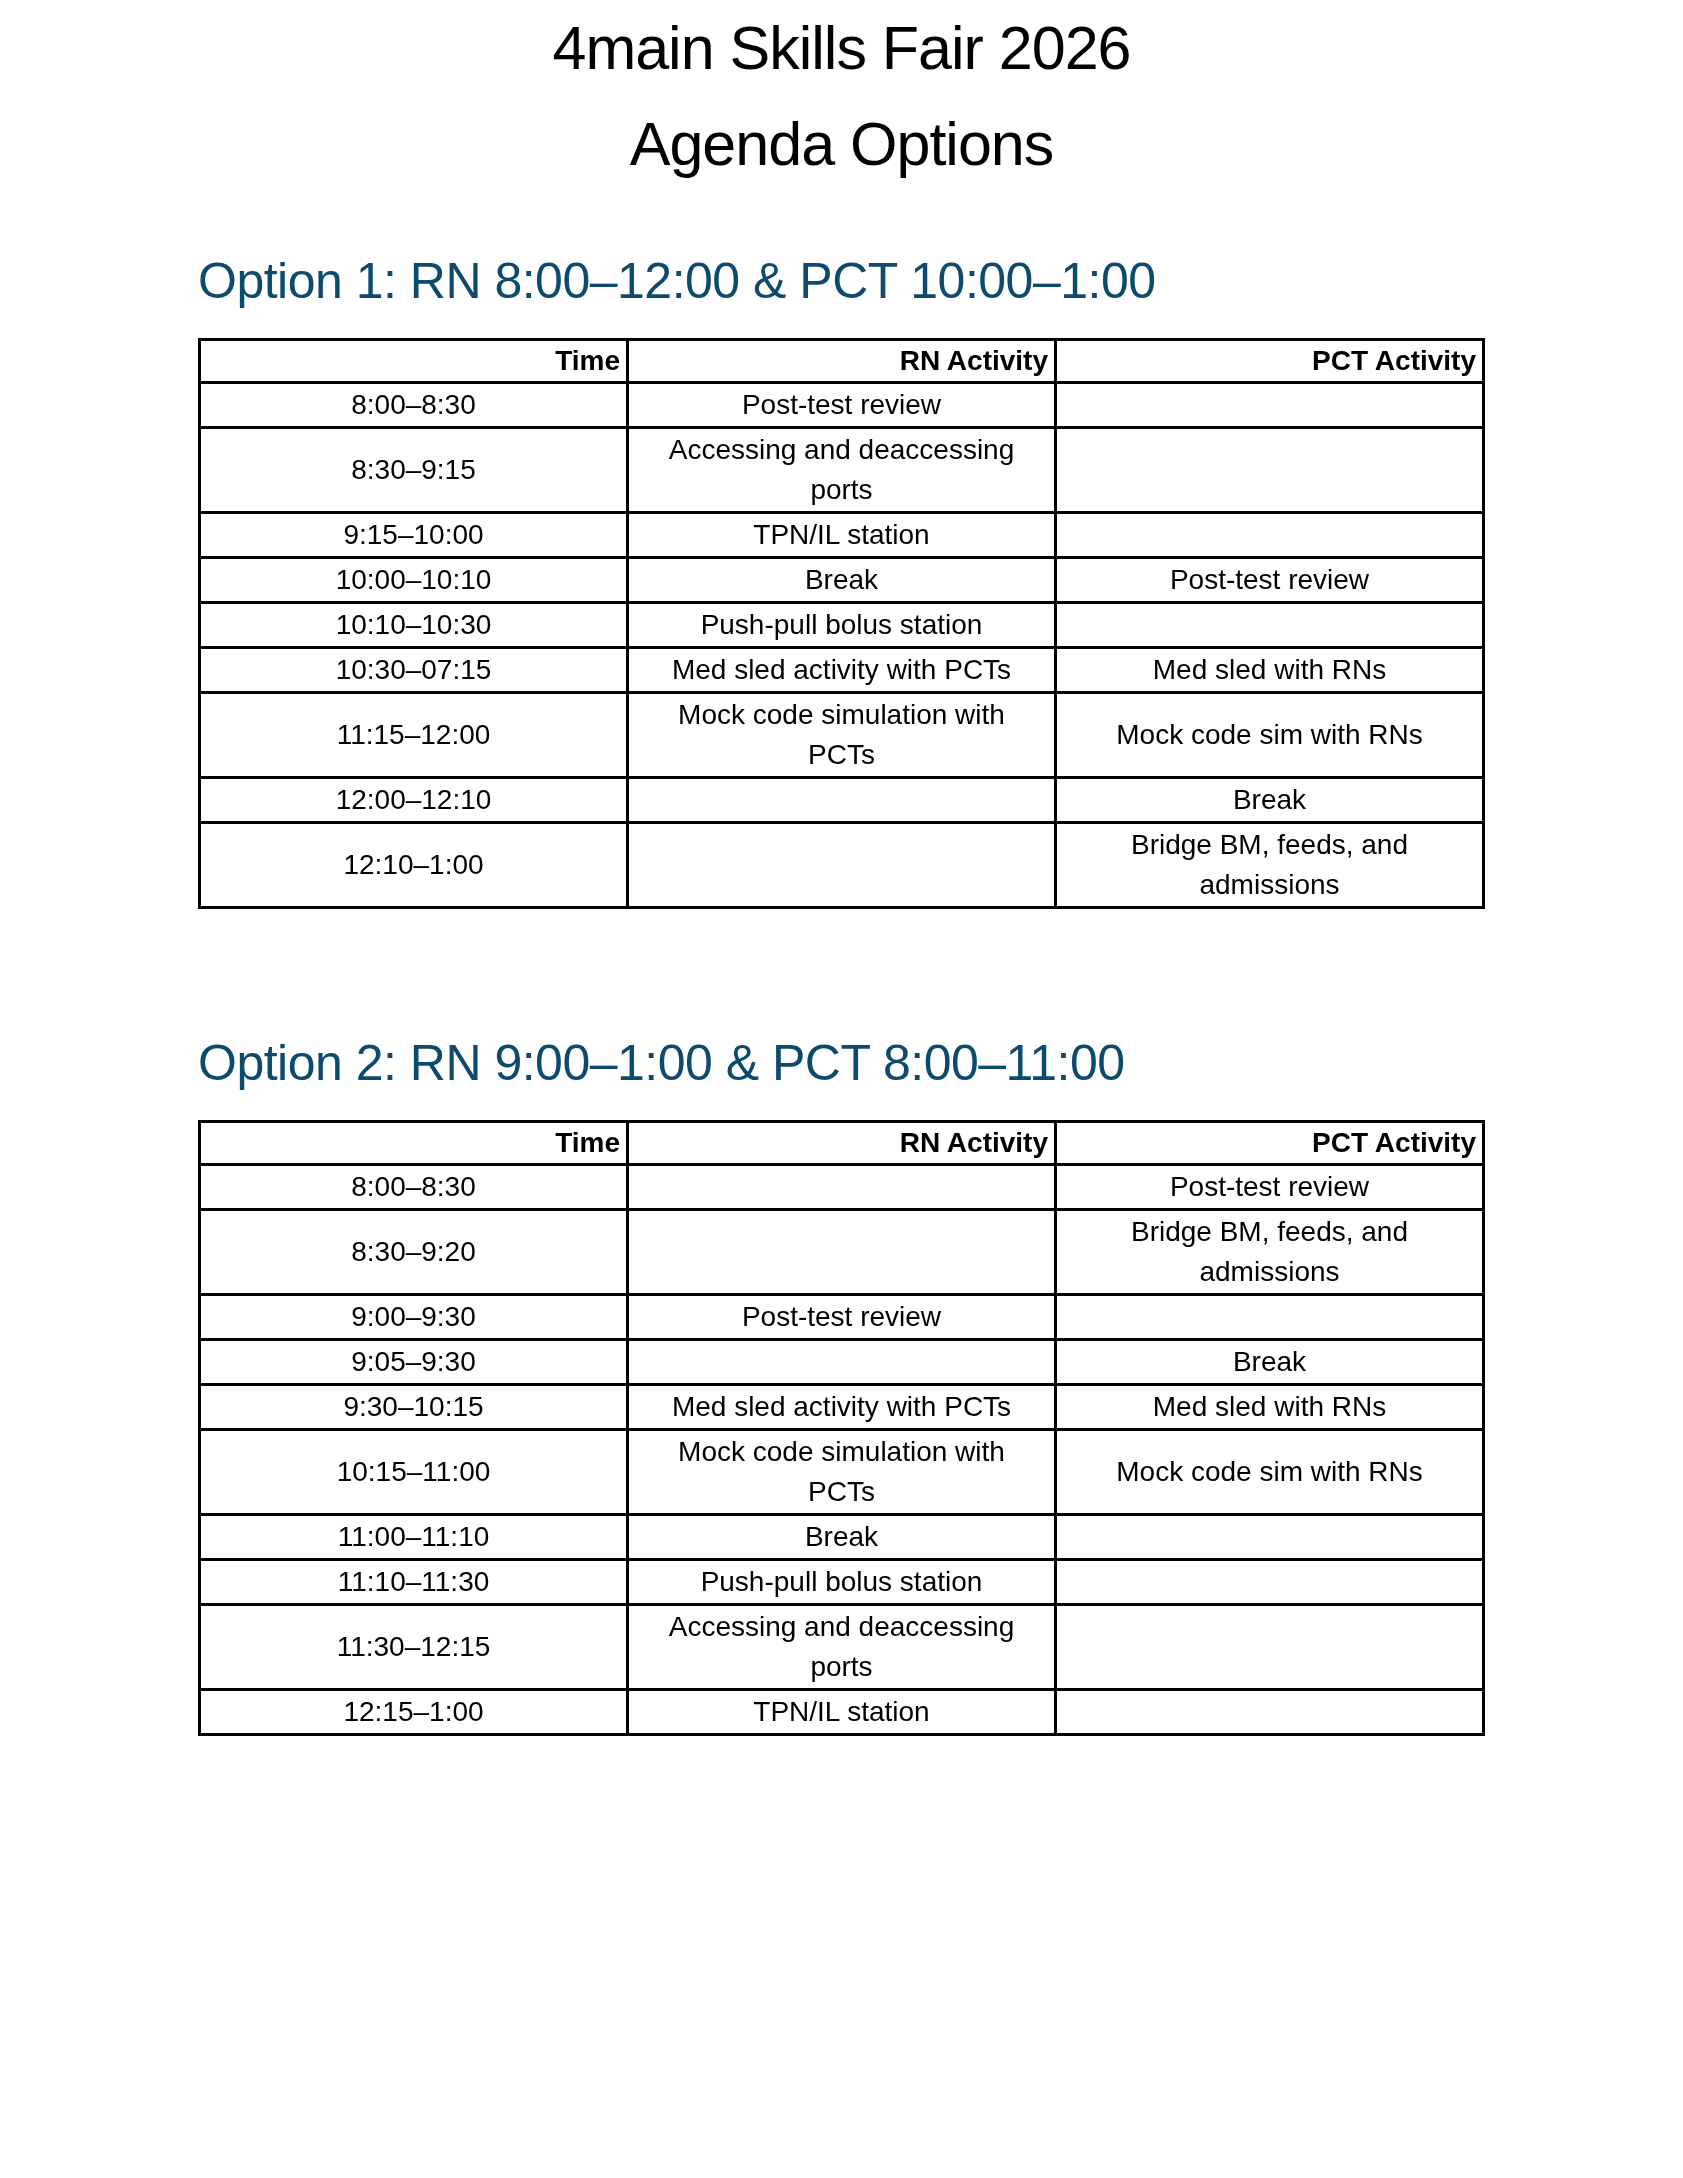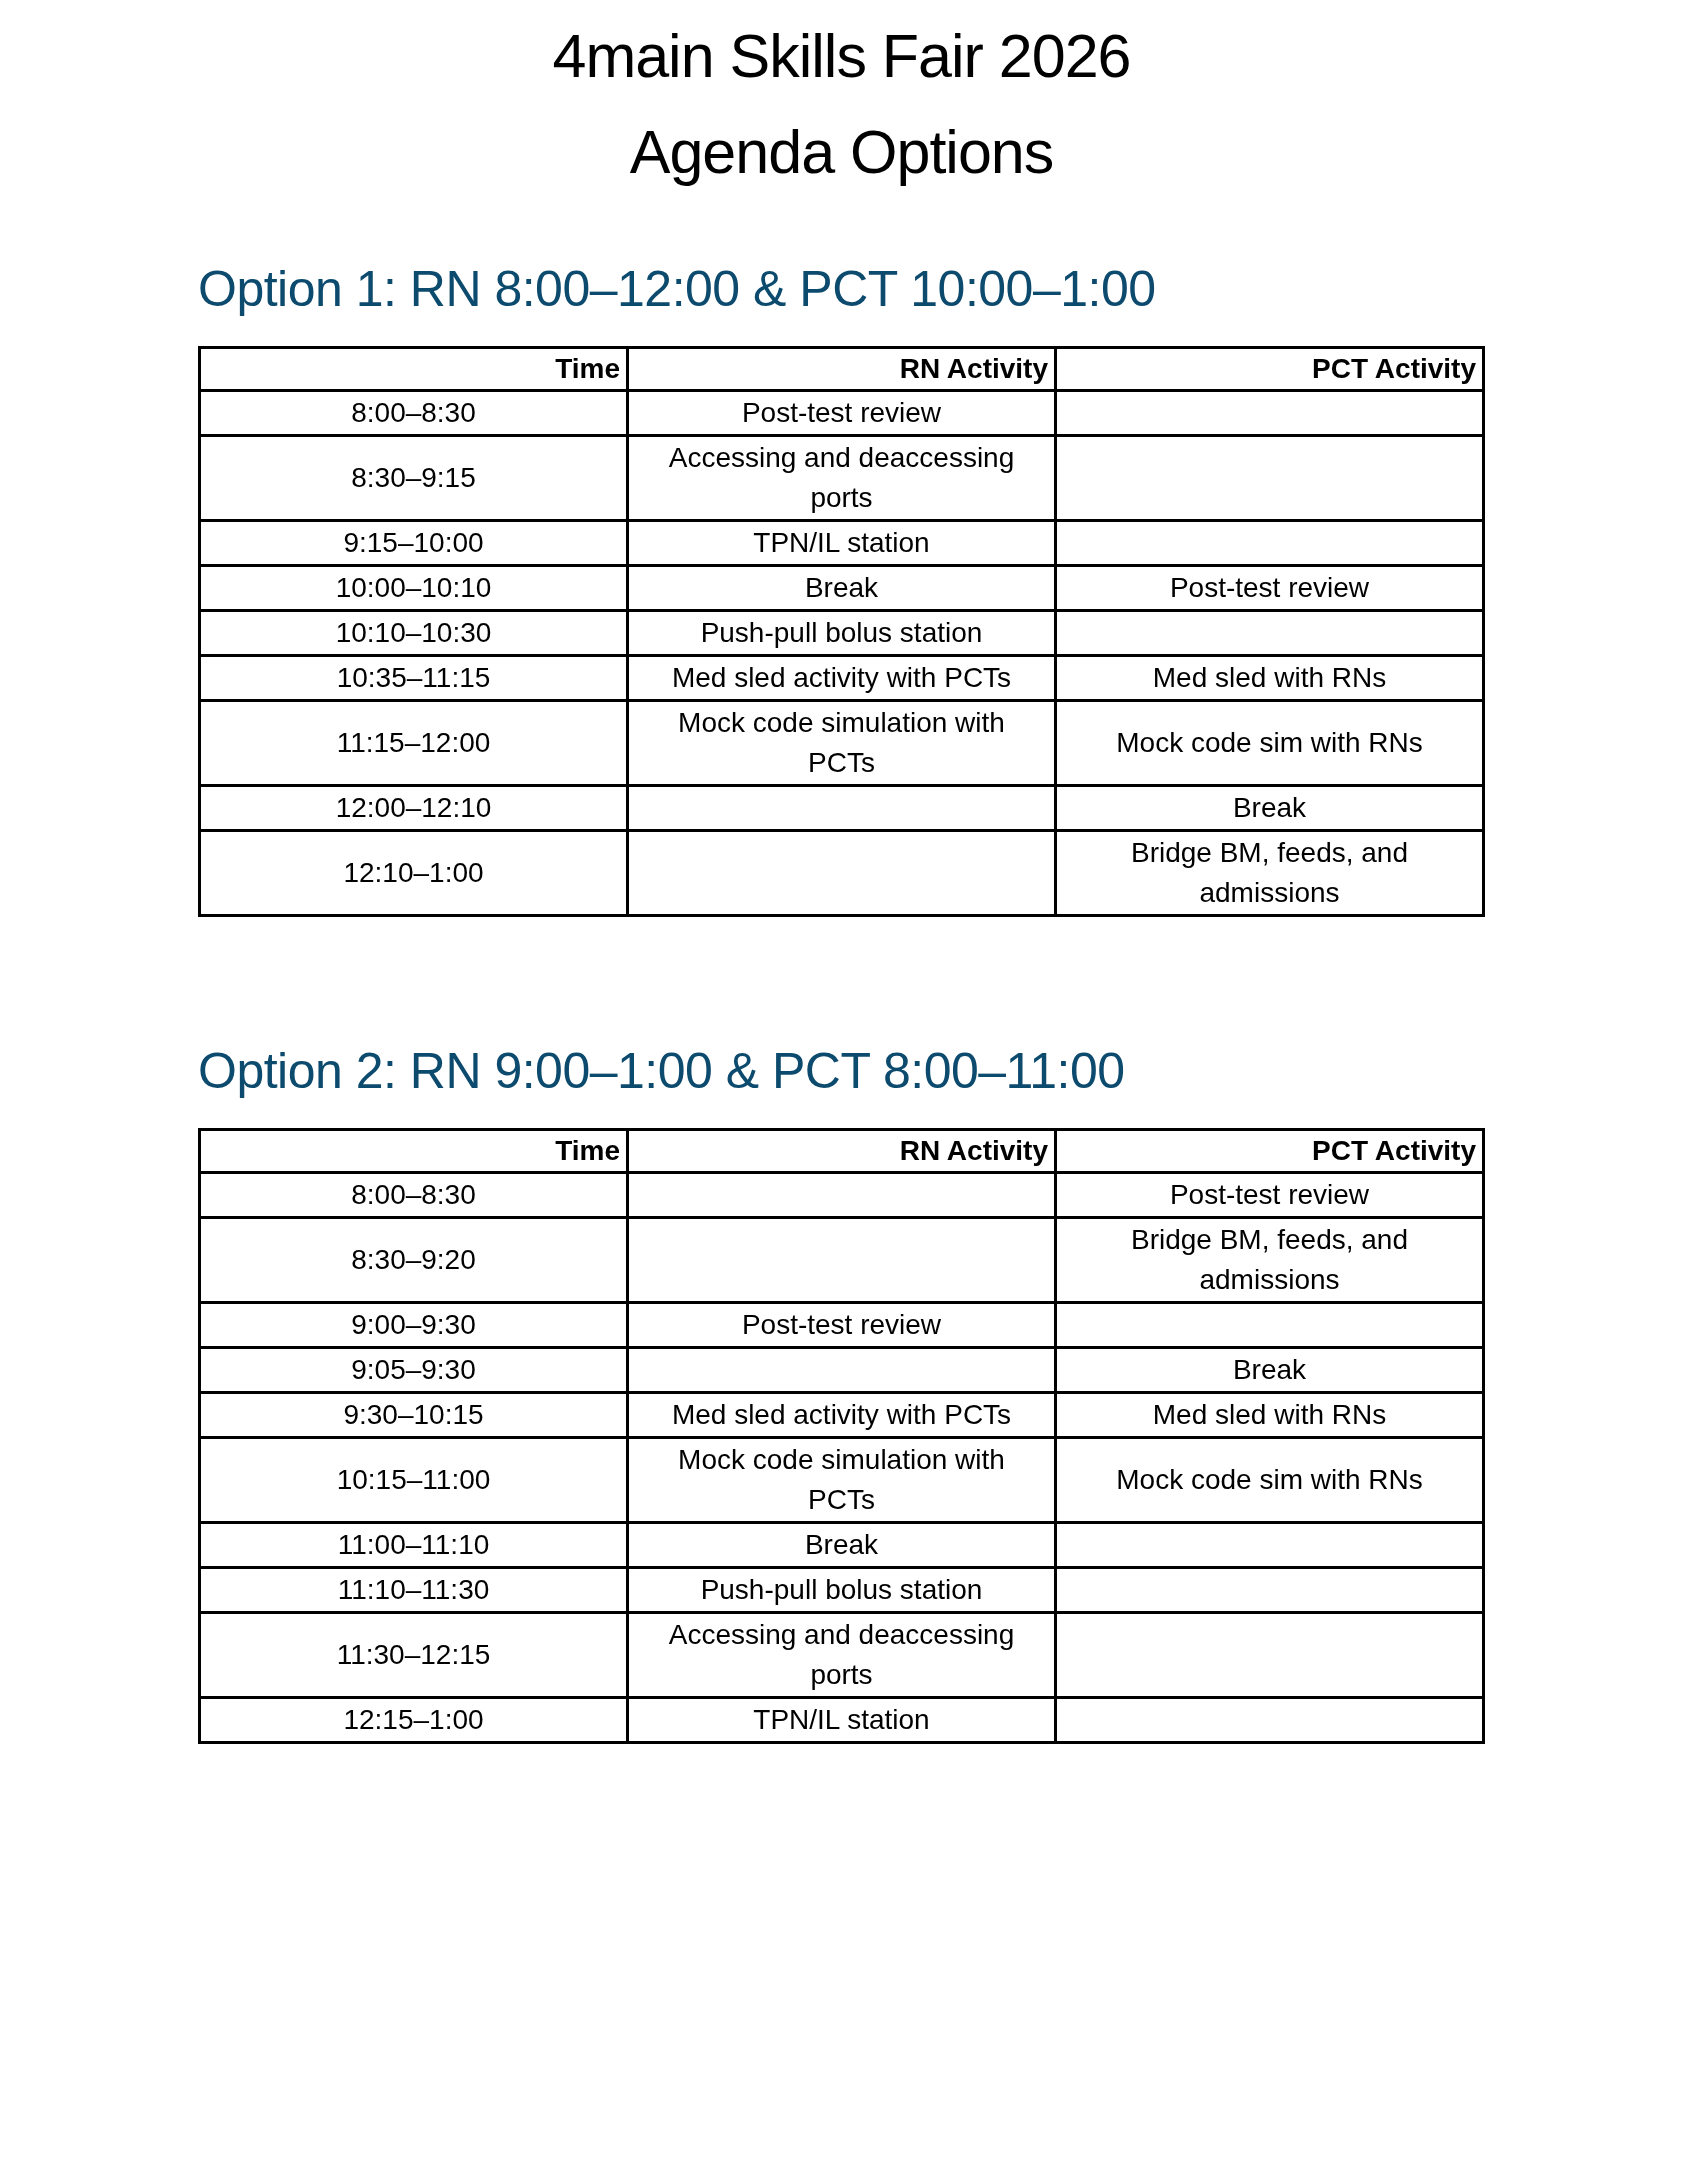--- a/index.html
+++ b/index.html
@@ -9,21 +9,21 @@
   }
   body {
     width: 1683px;
     height: 2178px;
     font-family: "Liberation Sans", "DejaVu Sans", sans-serif;
     color: #000000;
     overflow: hidden;
   }
   .page {
     width: 1287px;
-    margin: 8px auto;
+    margin: 0 auto;
   }
   .doc-title {
     text-align: center;
     font-size: 61px;
     line-height: 96px;
     font-weight: 400;
     letter-spacing: -1px;
     color: #000000;
   }
   .section h2 {
@@ -102,21 +102,21 @@
               <td>10:00–10:10</td>
               <td>Break</td>
               <td>Post-test review</td>
             </tr>
             <tr>
               <td>10:10–10:30</td>
               <td>Push-pull bolus station</td>
               <td></td>
             </tr>
             <tr>
-              <td>10:35–11:15</td>
+              <td>10:30–07:15</td>
               <td>Med sled activity with PCTs</td>
               <td>Med sled with RNs</td>
             </tr>
             <tr>
               <td>11:15–12:00</td>
               <td>Mock code simulation with
 PCTs</td>
               <td>Mock code sim with RNs</td>
             </tr>
             <tr>

